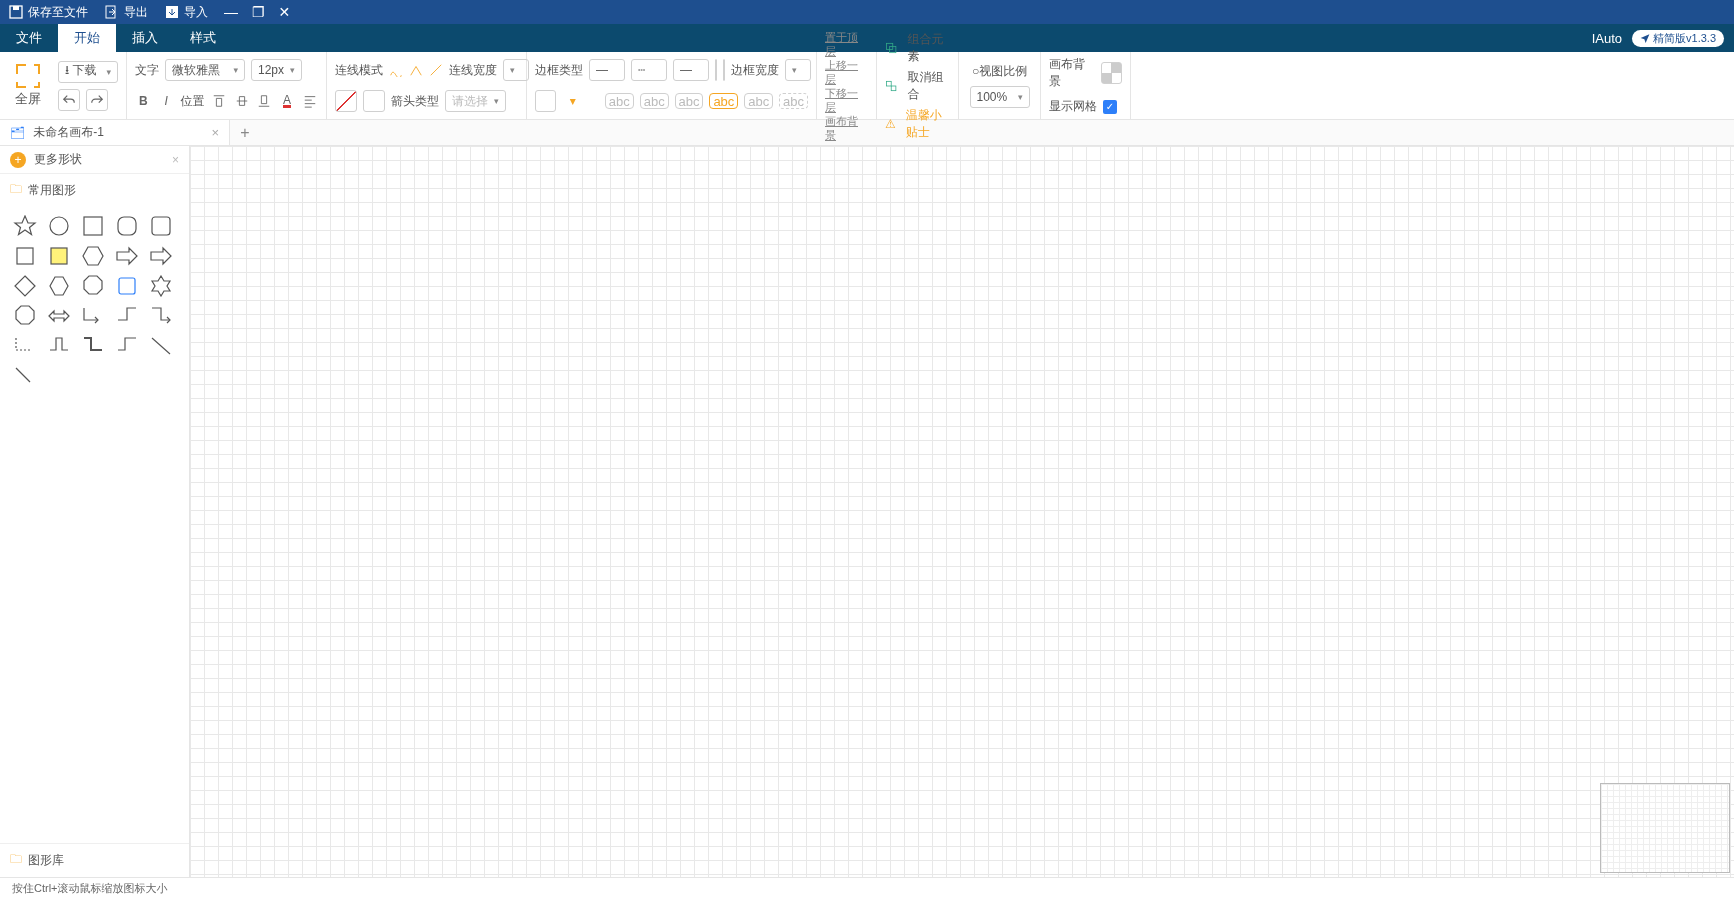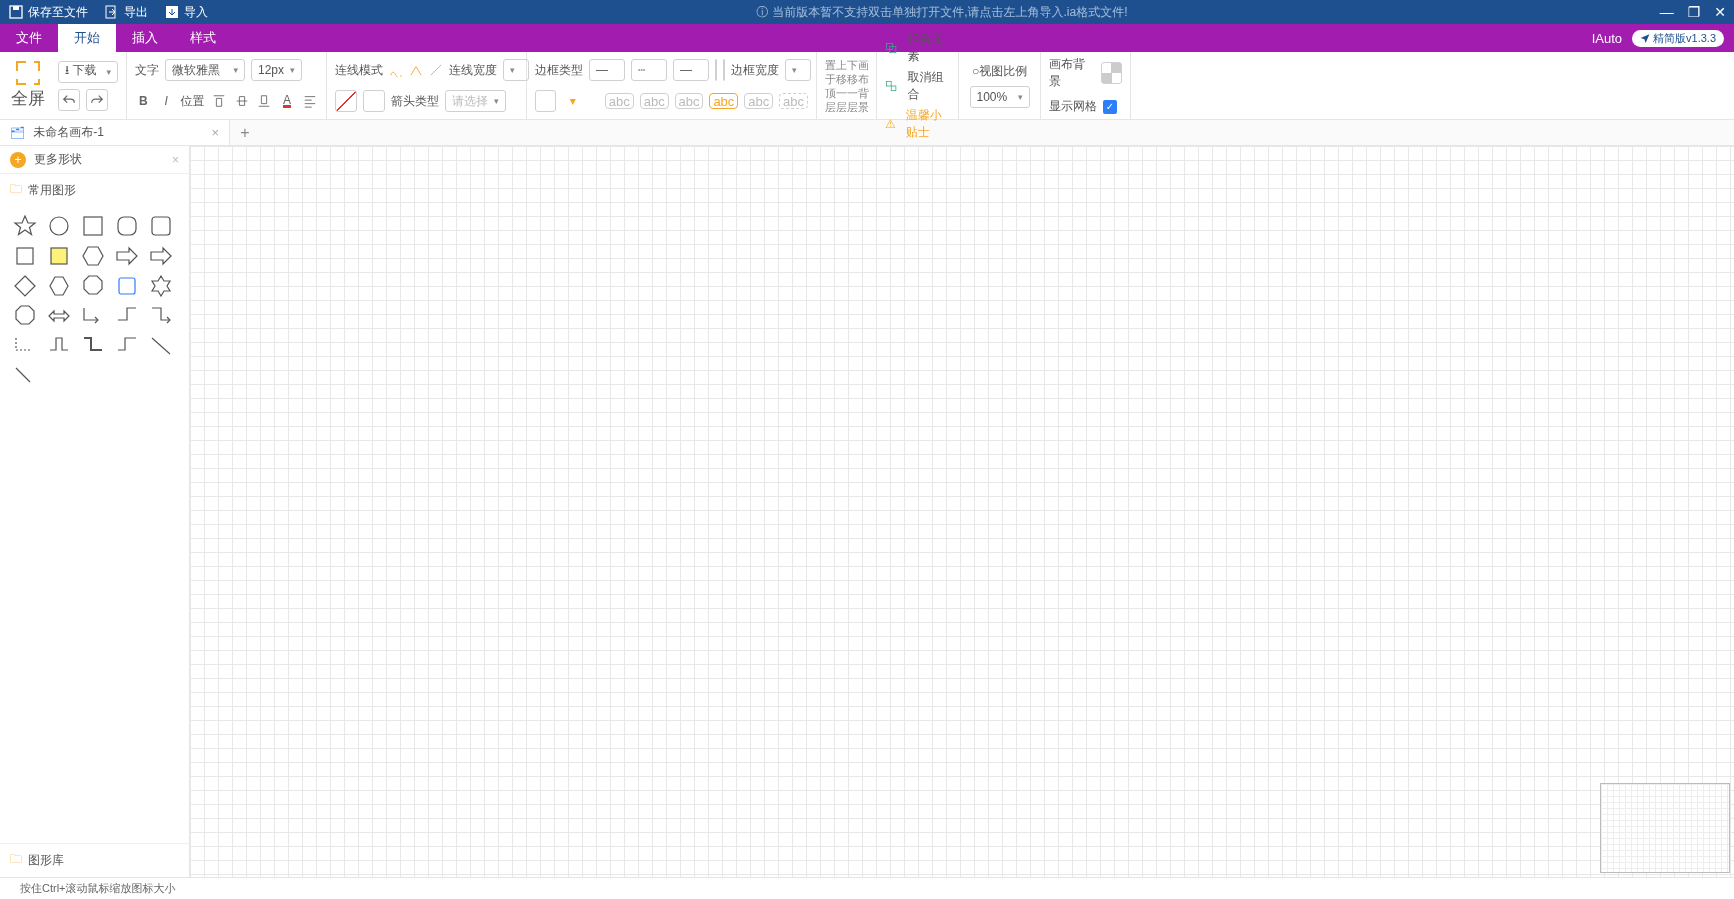--- a/index.html
+++ b/index.html
@@ -5,21 +5,21 @@
 * { margin:0; padding:0; box-sizing:border-box; font-family:"Microsoft YaHei","微软雅黑",sans-serif; }
 body { width:1734px; height:899px; overflow:hidden; background:#fff; font-size:12px; }
 
 
 .titlebar { height:24px; background:#1e4f8f; color:#fff; display:flex; align-items:center; padding:0 8px; font-size:12px; }
 .titlebar .tbtn { display:flex; align-items:center; gap:4px; margin-right:16px; cursor:pointer; }
 .titlebar .notice { flex:1; text-align:center; opacity:.75; color:#cfe0f2; }
 .titlebar .win-ctrls { display:flex; gap:14px; font-size:14px; }
 .version-pill { background:#fff; color:#1e4f8f; border-radius:9px; padding:1px 8px; font-size:11px; display:flex; align-items:center; gap:3px; }
 
-.menubar { height:28px; background:#a21caf; color:#fff; display:flex; align-items:stretch; font-size:13px; }
+.menubar { height:28px; background:#0c4a6e; color:#fff; display:flex; align-items:stretch; font-size:13px; }
 .menubar .mtab { padding:0 16px; display:flex; align-items:center; cursor:pointer; }
 .menubar .mtab.active { background:#fff; color:#1e4f8f; }
 .menubar .spacer { flex:1; }
 .menubar .right { display:flex; align-items:center; gap:10px; padding-right:10px; }
 
 
 .ribbon { height:68px; background:#fff; border-bottom:1px solid #e5e5e5; display:flex; }
 .rgroup { border-right:1px solid #e5e5e5; padding:4px 8px; display:flex; flex-direction:column; justify-content:space-between; }
 .rrow { display:flex; align-items:center; gap:6px; height:28px; }
 .lbl { color:#555; font-size:12px; white-space:nowrap; }
@@ -30,22 +30,22 @@
 .iconbtn.disabled { color:#ccc; }
 .colorbox { width:22px; height:22px; border:1px solid #d0d0d0; border-radius:3px; cursor:pointer; }
 .abc-btn { width:30px; height:16px; border:1px solid #d0d0d0; border-radius:4px; display:flex; align-items:center; justify-content:center; font-size:13px; color:#bbb; cursor:pointer; }
 .abc-btn.active { border-color:#f5a623; color:#f5a623; }
 .fullscreen-block { display:flex; flex-direction:column; align-items:center; justify-content:center; gap:2px; width:40px; }
 .fullscreen-ico { width:24px; height:24px; border:2px solid #f5a623; position:relative; }
 .fullscreen-ico::before,.fullscreen-ico::after { content:""; position:absolute; width:8px; height:8px; background:#fff; }
 .fullscreen-ico::before{ top:-3px; left:8px; } .fullscreen-ico::after{ bottom:-3px; left:8px; }
 .fullscreen-ico .l,.fullscreen-ico .r{ position:absolute; width:8px; height:8px; background:#fff; }
 .fullscreen-ico .l{ left:-3px; top:8px;} .fullscreen-ico .r{ right:-3px; top:8px;}
-.tiny-txt { font-size:17px; color:#555; }
-.layer-list { display:flex; font-size:11px; color:#888; line-height:14px; }
+.tiny-txt { font-size:13px; color:#555; }
+.layer-list { display:flex; flex-direction:column; font-size:11px; color:#888; line-height:14px;text-decoration:underline; }
 .group-item { display:flex; align-items:center; gap:10px; font-size:12px; color:#555; cursor:pointer; }
 .tip-item { color:#f5a623; }
 .check-row { display:flex; align-items:center; gap:6px; font-size:12px; color:#555; }
 .chk { width:14px; height:14px; background:#2d7ff9; border-radius:2px; display:flex; align-items:center; justify-content:center; color:#fff; font-size:10px; }
 
 
 .doc-tabs { height:26px; background:#fafafa; border-bottom:1px solid #e5e5e5; display:flex; align-items:stretch; }
 .doc-tab { min-width:230px; border-right:1px solid #e5e5e5; display:flex; align-items:center; padding:0 10px; gap:8px; font-size:12px; color:#555; background:#fff; cursor:pointer; }
 .doc-tab .dot-ico { color:#2d7ff9; }
 .doc-tab .close { margin-left:auto; color:#aaa; font-size:13px; }
@@ -72,21 +72,21 @@
     linear-gradient(90deg,#d8d8d8 1px, transparent 1px);
   background-size:14px 14px,14px 14px,70px 70px,70px 70px;
   background-color:#fff;
 }
 .minimap { position:absolute; right:4px; bottom:4px; width:130px; height:90px; border:1px solid #bbb; background:
   repeating-linear-gradient(#eee 0 1px, transparent 1px 6px),
   repeating-linear-gradient(90deg,#eee 0 1px, transparent 1px 6px),
   #fff; }
 
 
-.status { height:22px; background:#fff; border-top:1px solid #e5e5e5; display:flex; align-items:center; padding:0 20px; font-size:11px; color:#666; }
+.status { height:22px; background:#fff; border-top:1px solid #e5e5e5; display:flex; align-items:center; padding:0 12px; font-size:11px; color:#666; }
 
 
 svg { display:block; }
 .ico { width:16px; height:16px; }
 </style>
 </head>
 <body>
 
 <div class="titlebar">
   <div class="tbtn">
@@ -102,23 +102,20 @@
         <path d="M8 5l3 3-3 3M11 8H5" stroke="#fff" fill="none"></path>
       </svg>
     <span>导出</span>
   </div>
   <div class="tbtn">
     <svg class="ico" viewBox="0 0 16 16">
         <rect x="2" y="2" width="12" height="12" fill="#fff"></rect>
         <path d="M8 5v6M5 8l3 3 3-3" stroke="#1e4f8f" fill="none"></path>
       </svg>
     <span>导入</span>
-  </div>
-  <div class="notice">
-    <span style="margin-right:4px;">ⓘ</span><span>当前版本暂不支持双击单独打开文件,请点击左上角导入.ia格式文件!</span>
   </div>
   <div class="win-ctrls">
     <span>—</span>
     <span>❐</span>
     <span>✕</span>
   </div>
 </div>
 
 <div class="menubar">
   <div class="mtab">文件</div>

